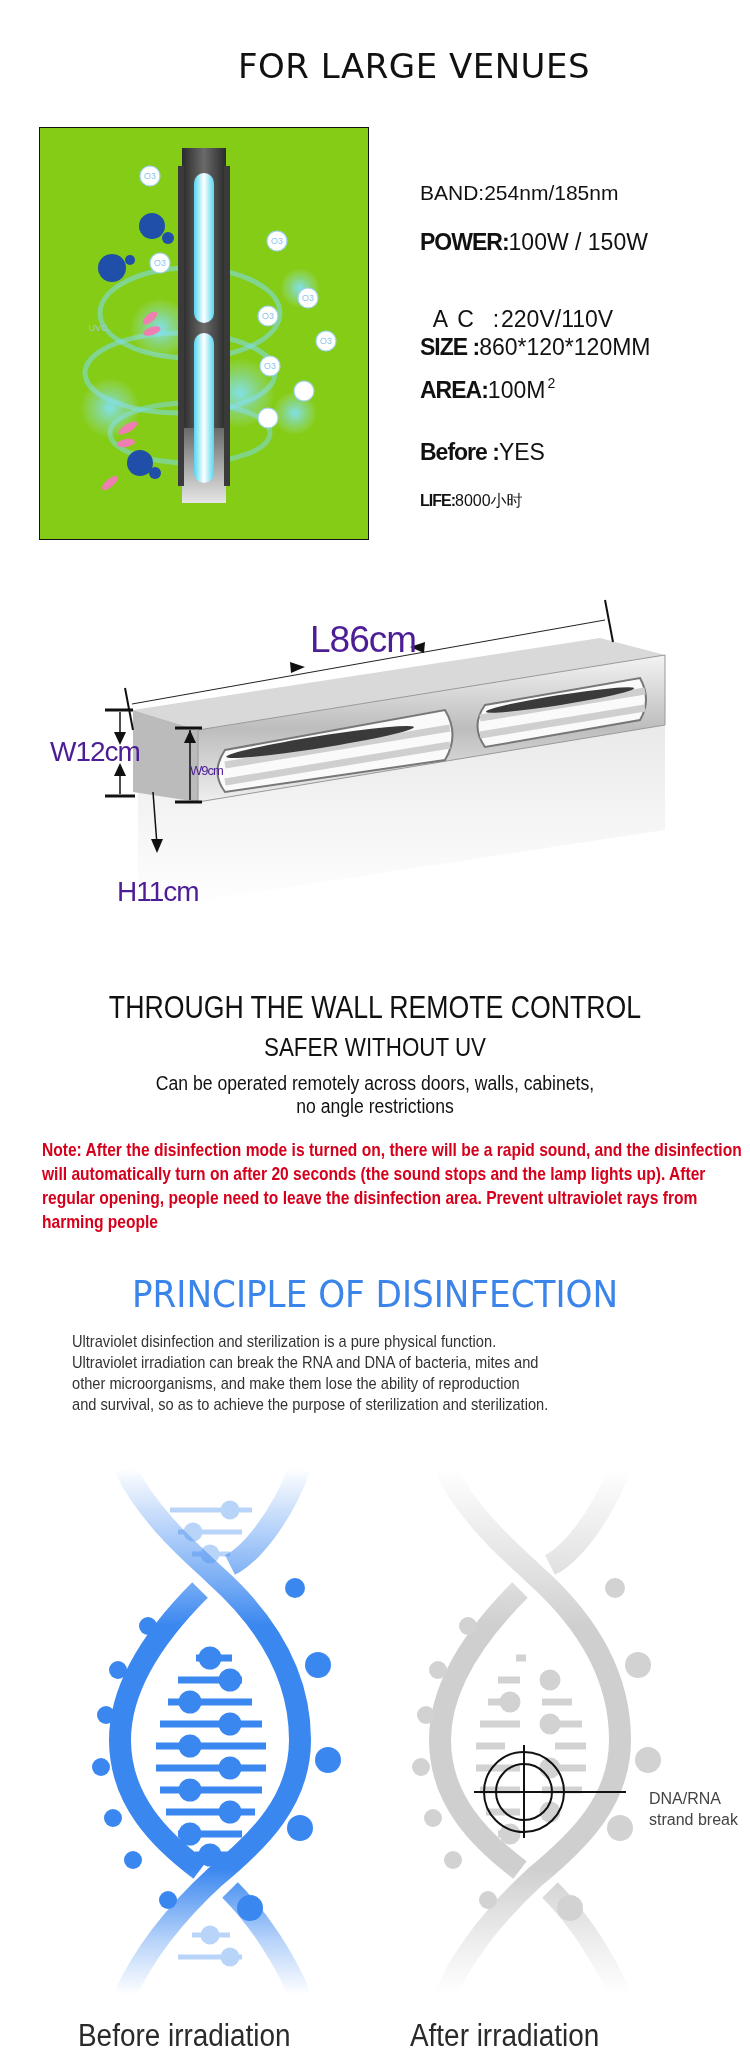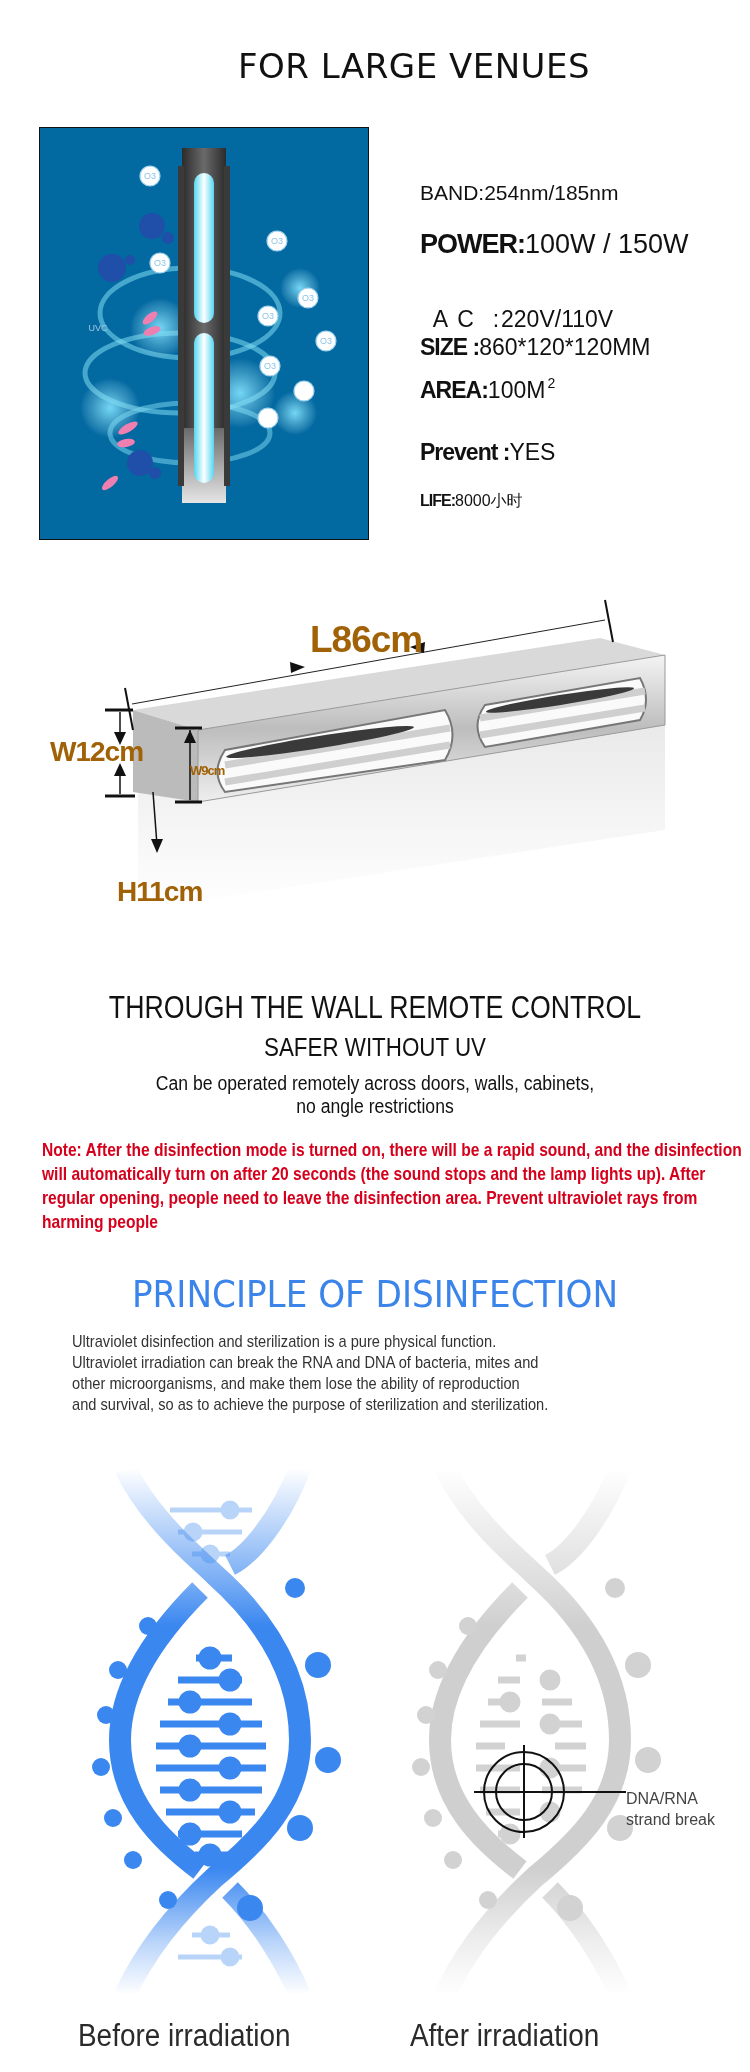--- a/index.html
+++ b/index.html
@@ -1,32 +1,32 @@
 <!DOCTYPE html>
 <html><head>
 <meta charset="utf-8">
 <style>
   html,body{margin:0;padding:0;background:#fff;}
   body{width:750px;height:2072px;position:relative;overflow:hidden;font-family:"Liberation Sans",sans-serif;color:#111;}
   .abs{position:absolute;}
   .title{left:0;width:828px;top:46px;text-align:center;font-size:34px;letter-spacing:0.5px;color:#111;font-family:"DejaVu Sans",sans-serif;font-weight:normal;}
-  .photo-frame{left:39px;top:127px;width:328px;height:411px;border:1.5px solid #111;background:#0369a1;overflow:hidden;}
+  .photo-frame{left:39px;top:127px;width:328px;height:411px;border:1.5px solid #111;background:#84cc16;overflow:hidden;}
   .spec{left:420px;font-size:21px;color:#111;white-space:nowrap;line-height:1;}
   .spec .k{font-weight:bold;letter-spacing:-1px;}
   .spec .v{font-weight:normal;}
   .spec sup{font-size:14px;vertical-align:10px;margin-left:2px;}
-  .dimlbl{color:#a16207;font-weight:bold;font-family:"Liberation Sans",sans-serif;white-space:nowrap;letter-spacing:-1px;}
+  .dimlbl{color:#4c1d95;font-weight:normal;font-family:"Liberation Sans",sans-serif;white-space:nowrap;letter-spacing:-1px;}
   .h-wall{left:0;width:750px;top:990px;text-align:center;font-size:31px;color:#111;transform:scaleX(0.86);transform-origin:center;}
   .h-safer{left:0;width:750px;top:1032px;text-align:center;font-size:26px;color:#111;transform:scaleX(0.86);}
   .desc{left:0;width:750px;top:1072px;text-align:center;font-size:20px;line-height:23px;color:#111;transform:scaleX(0.88);}
   .note{left:42px;width:720px;top:1138px;font-size:19px;line-height:24px;color:#d6001c;font-weight:bold;transform:scaleX(0.82);transform-origin:left top;width:860px;}
   .principle{left:0;width:750px;top:1272px;text-align:center;font-size:38px;color:#3b84ea;transform:scaleX(0.9);font-family:"DejaVu Sans",sans-serif;}
   .para{left:72px;top:1331px;width:760px;font-size:17px;line-height:21px;color:#333;transform:scaleX(0.86);transform-origin:left top;}
   .cap{top:2018px;font-size:31px;color:#2a2a2a;white-space:nowrap;transform:scaleX(0.9);transform-origin:left top;}
-  .dna-lbl{font-size:16px;line-height:21px;color:#444;white-space:nowrap;}
+  .dna-lbl{font-size:16px;line-height:21px;color:#444;white-space:nowrap;margin-left:23px;}
 </style>
 </head>
 <body>
 
 <div class="abs title">FOR LARGE VENUES</div>
 
 <div class="abs photo-frame">
   <svg width="328" height="411" viewBox="0 0 328 411">
     <defs>
       <radialGradient id="glow" cx="50%" cy="50%" r="50%">
@@ -103,34 +103,34 @@
       <text x="286" y="216">O3</text>
       <text x="230" y="241">O3</text>
       <text x="58" y="203" fill="#a4c8e4">UVC</text>
     </g>
   </svg>
 </div>
 
 <div class="abs spec" style="top:182px">
   <span class="k" style="font-weight:normal;letter-spacing:0">BAND:</span><span class="v">254nm/185nm</span>
 </div>
-<div class="abs spec" style="top:231px;font-size:27px">
+<div class="abs spec" style="top:231px;font-size:23px">
   <span class="k">POWER:</span><span class="v">100W / 150W</span>
 </div>
 <div class="abs spec" style="top:285px;font-size:23px;white-space:pre">
   <span class="k" style="font-weight:normal;letter-spacing:2px">A C  :</span><span class="v">220V/110V</span>
 </div>
 <div class="abs spec" style="top:336px;font-size:23px">
   <span class="k">SIZE :</span><span class="v">860*120*120MM</span>
 </div>
 <div class="abs spec" style="top:376px;font-size:23px">
   <span class="k">AREA:</span><span class="v">100M</span><sup>2</sup>
 </div>
 <div class="abs spec" style="top:441px;font-size:23px">
-  <span class="k" style="font-weight:bold">Prevent :</span><span class="v">YES</span>
+  <span class="k" style="font-weight:bold">Before :</span><span class="v">YES</span>
 </div>
 <div class="abs spec" style="top:493px;font-size:16px">
   <span class="k">LIFE:</span><span class="v">8000小时</span>
 </div>
 
 <svg class="abs" style="left:0;top:560px" width="750" height="360" viewBox="0 0 750 360">
   <defs>
     <linearGradient id="steel" x1="0" y1="0" x2="0" y2="1">
       <stop offset="0" stop-color="#f4f4f4"></stop>
       <stop offset="0.5" stop-color="#bdbdbd"></stop>

